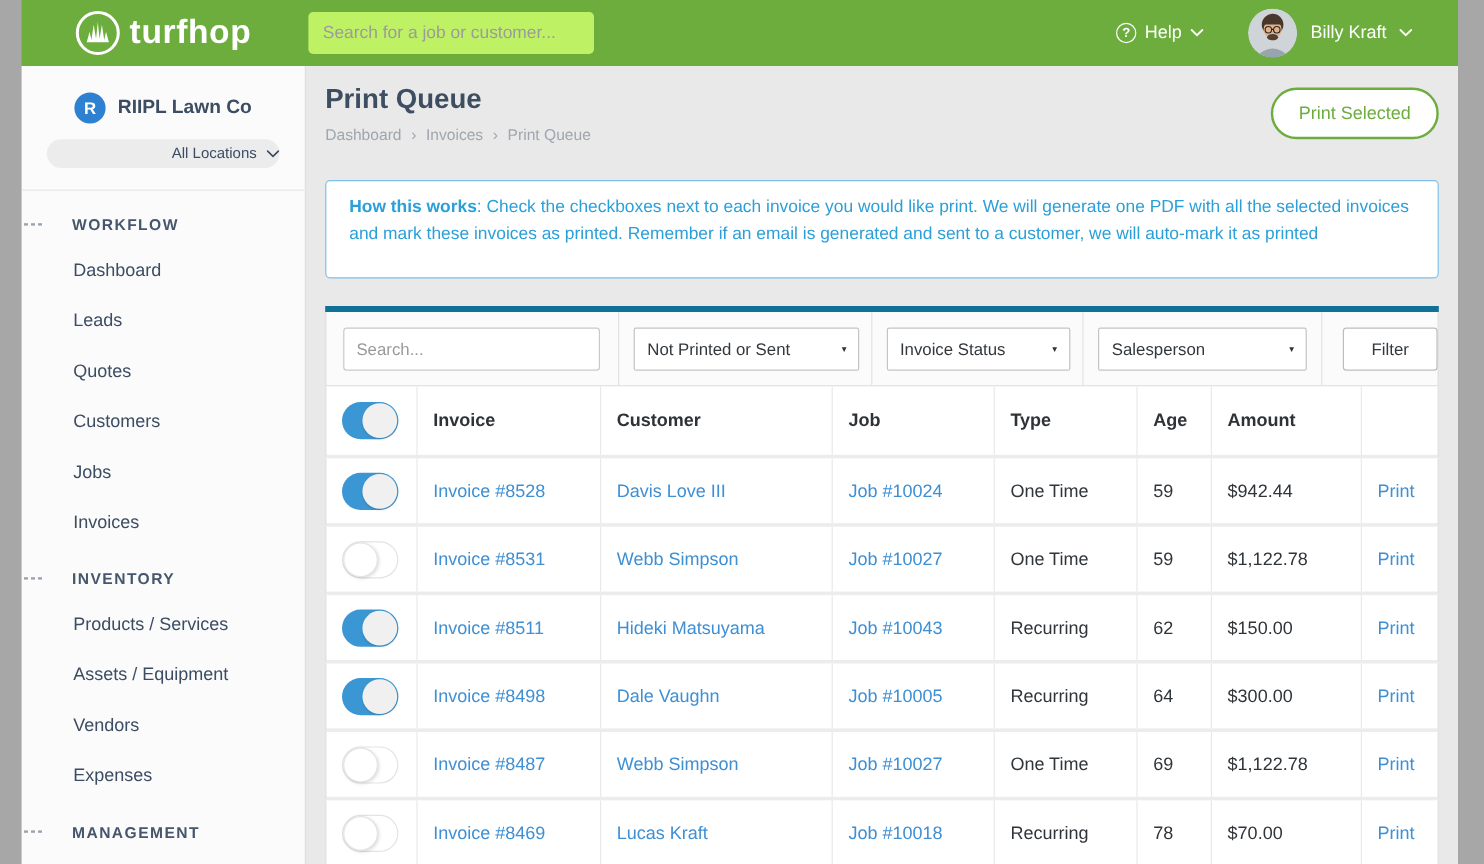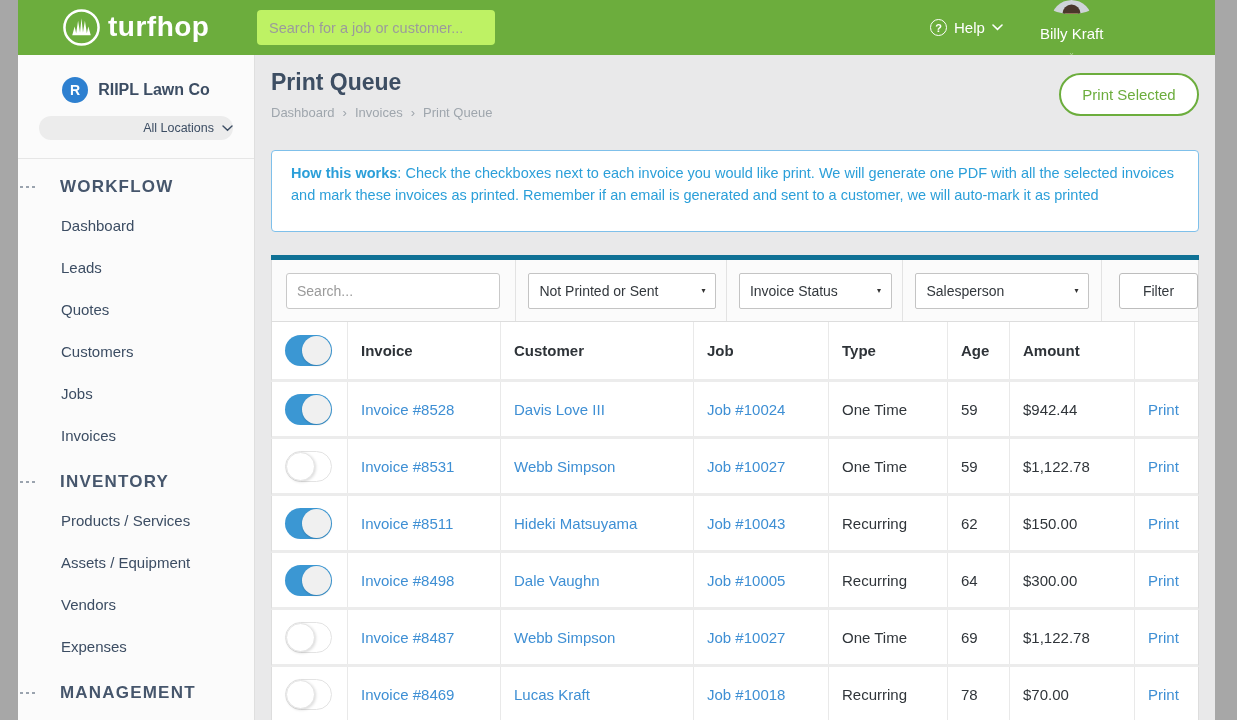--- a/index.html
+++ b/index.html
@@ -16,33 +16,33 @@
   .topbar { position:absolute; left:18px; top:0; width:1197px; height:55px; background:#6CAD3D; }
   .brand { position:absolute; left:44px; top:0; height:55px; display:flex; align-items:center; }
   .brand-logo { width:39px; height:39px; }
   .brand-name { color:#fff; font-size:28px; font-weight:bold; letter-spacing:.5px; margin-left:7px; margin-top:-2px; }
   .top-search { position:absolute; left:239px; top:10px; width:238px; height:35px; background:#bef264; border:none; border-radius:4px; padding:0 12px; font-size:14.5px; color:#444; outline:none; font-family:"Liberation Sans",sans-serif; }
   .top-search::placeholder { color:#9b9b9b; }
   .help-group { position:absolute; left:912px; top:0; height:55px; display:flex; align-items:center; gap:7px; cursor:pointer; }
   .help-circle { width:17px; height:17px; border:1.4px solid #fff; border-radius:50%; color:#fff; font-size:11px; font-weight:bold; display:flex; align-items:center; justify-content:center; }
   .help-label { color:#fff; font-size:15px; }
   .chev { display:inline-block; }
-  .user-group { position:absolute; left:1022px; top:0; height:55px; display:flex; align-items:center; gap:11px; cursor:pointer;flex-direction:column; }
+  .user-group { position:absolute; left:1022px; top:0; height:55px; display:flex; align-items:center; gap:11px; cursor:pointer; }
   .avatar { width:41px; height:41px; border-radius:50%; overflow:hidden; }
   .user-name { color:#fff; font-size:15px; }
 
   
   .sidebar { position:absolute; left:18px; top:55px; width:237px; height:665px; background:#FBFBFB; border-right:1px solid #DFDFDF; overflow:hidden; }
   .company-row { display:flex; align-items:center; justify-content:center; gap:10px; padding-top:22px; }
   .company-logo { width:26px; height:26px; border-radius:50%; background:#2E80D0; color:#fff; font-size:14px; font-weight:bold; display:flex; align-items:center; justify-content:center; }
   .company-name { font-size:16px; font-weight:bold; color:#3C4D63; }
   .loc-pill { margin:13px auto 0 auto; width:194px; height:24px; background:#ECECEC; border-radius:12px; display:flex; align-items:center; justify-content:flex-end; gap:8px; font-size:12.5px; color:#3C4D63; cursor:pointer; }
   .side-divider { margin-top:18px; border-top:1px solid #E6E6E6; }
   .side-nav { padding-top:2px; }
-  .section-label { margin-top:13px; height:26px; display:flex; align-items:center; position:relative; color:#46566C; font-size:17px; font-weight:bold; letter-spacing:1.2px; }
+  .section-label { margin-top:13px; height:26px; display:flex; align-items:center; position:relative; color:#46566C; font-size:13px; font-weight:bold; letter-spacing:1.2px; }
   .section-label .txt { padding-left:42px; }
   .dashes { position:absolute; left:2px; top:12px; width:15px; height:2px;
     background:repeating-linear-gradient(90deg,#9aa3ae 0 3px,transparent 3px 6px); }
   .section-items { padding-top:4px; }
   .side-item { height:42px; display:flex; align-items:center; padding-left:43px; font-size:15px; color:#3C4D63; cursor:pointer; }
 
   
   .main { position:absolute; left:255px; top:55px; width:960px; height:665px; background:#E9E9EA; overflow:hidden; }
   .page-title { position:absolute; left:16px; top:14px; font-size:23px; font-weight:bold; color:#3D4E63; }
   .breadcrumb { position:absolute; left:16px; top:50px; font-size:13px; color:#9FA6AD; display:flex; gap:8px; align-items:center; }

